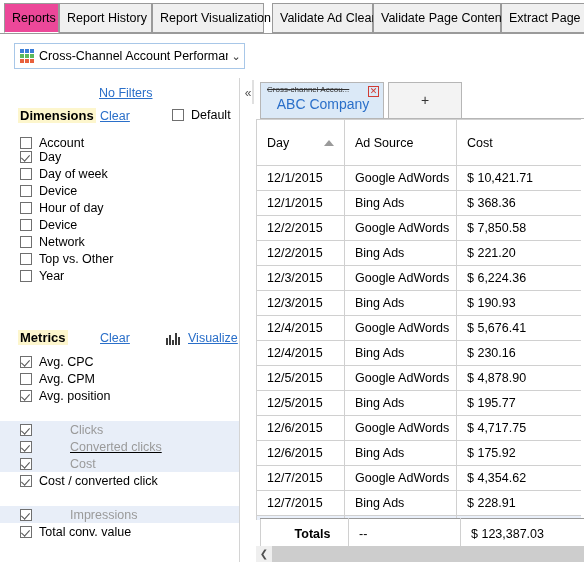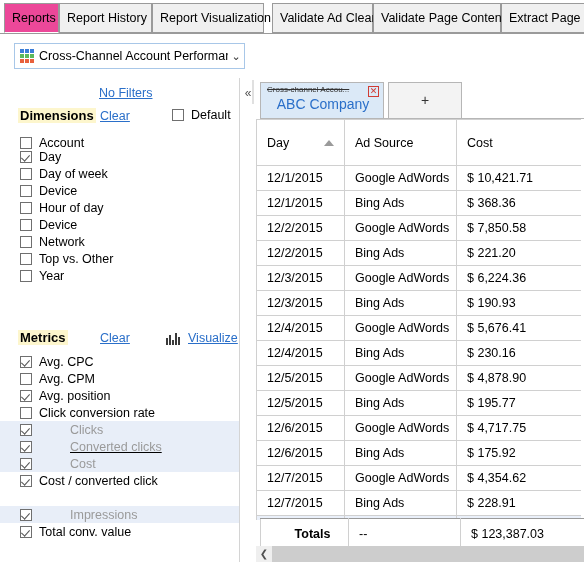--- a/index.html
+++ b/index.html
@@ -525,24 +525,20 @@
     <span class="cb checked"></span>
     <span class="opt-label">Avg. CPC</span>
     </div>
   <div class="opt" style="top:292px;">
     <span class="cb"></span>
     <span class="opt-label">Avg. CPM</span>
     </div>
   <div class="opt" style="top:309px;">
     <span class="cb checked"></span>
     <span class="opt-label">Avg. position</span>
-    </div>
-  <div class="opt" style="top:326px;">
-    <span class="cb"></span>
-    <span class="opt-label">Click conversion rate</span>
     </div>
   <div class="opt hl dim" style="top:343px;">
     <span class="cb checked"></span>
     <span class="opt-label">Clicks</span>
     </div>
   <div class="opt hl dim" style="top:360px;text-decoration:underline;">
     <span class="cb checked"></span>
     <span class="opt-label">Converted clicks</span>
     </div>
   <div class="opt hl dim" style="top:377px;">

